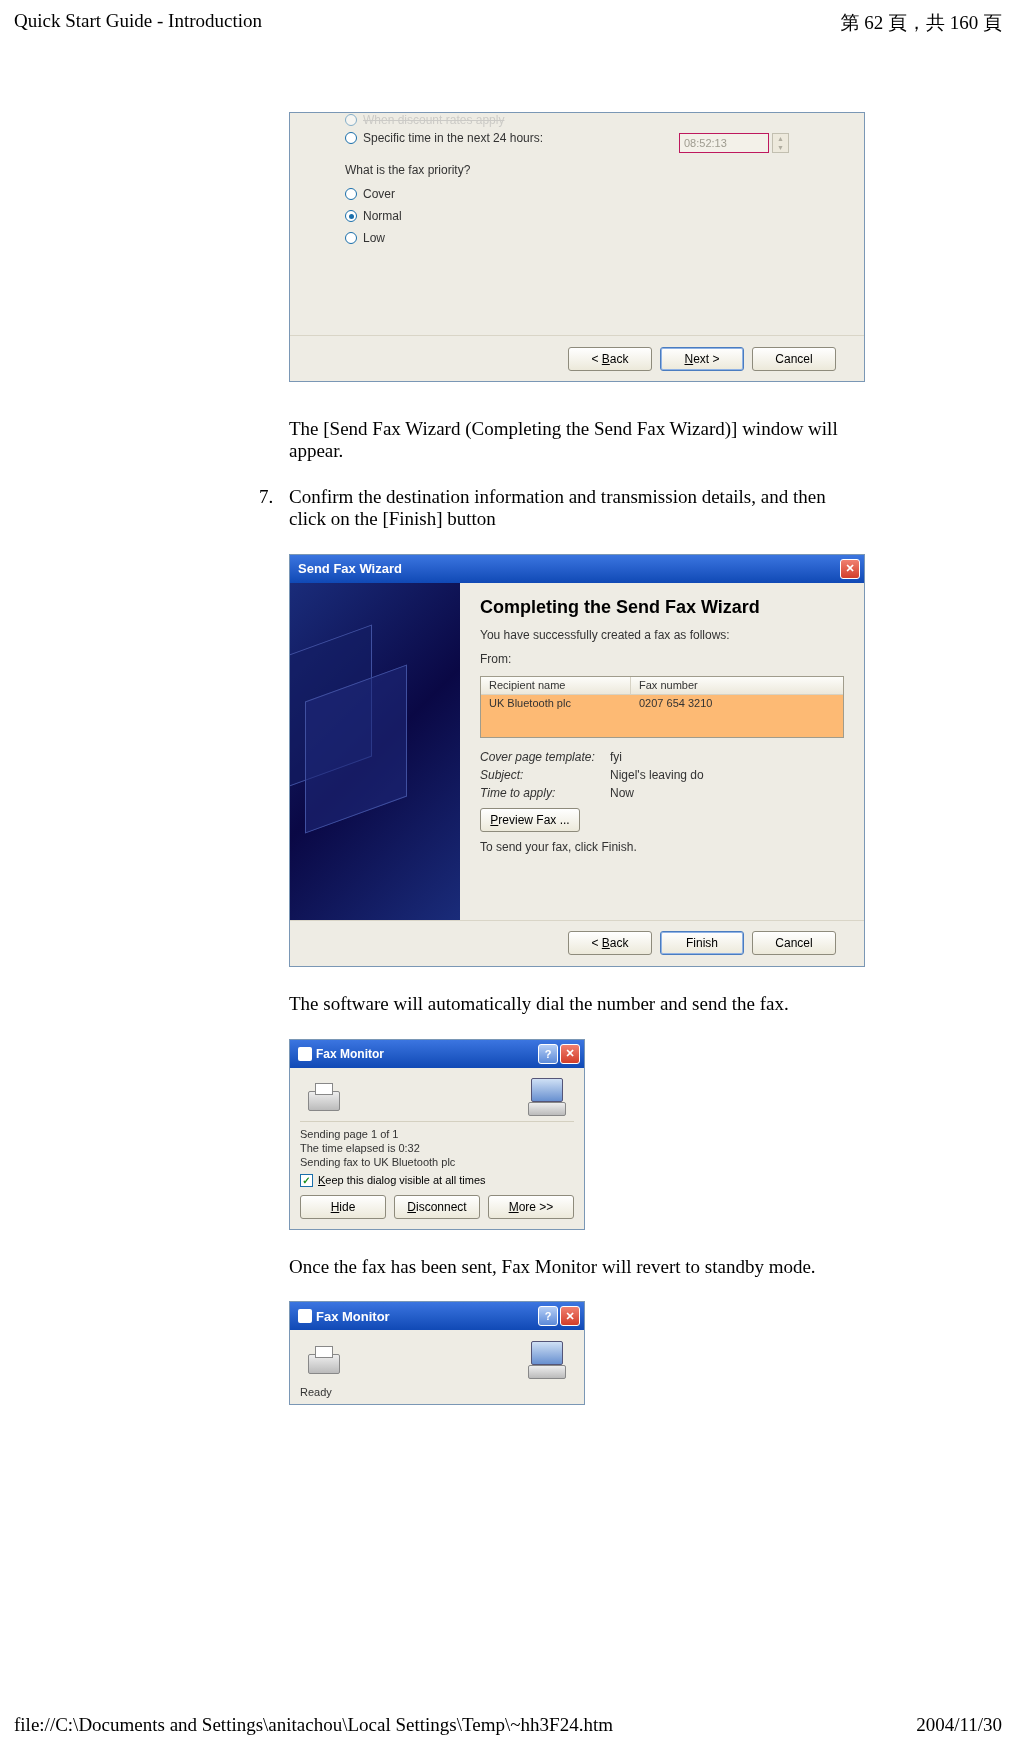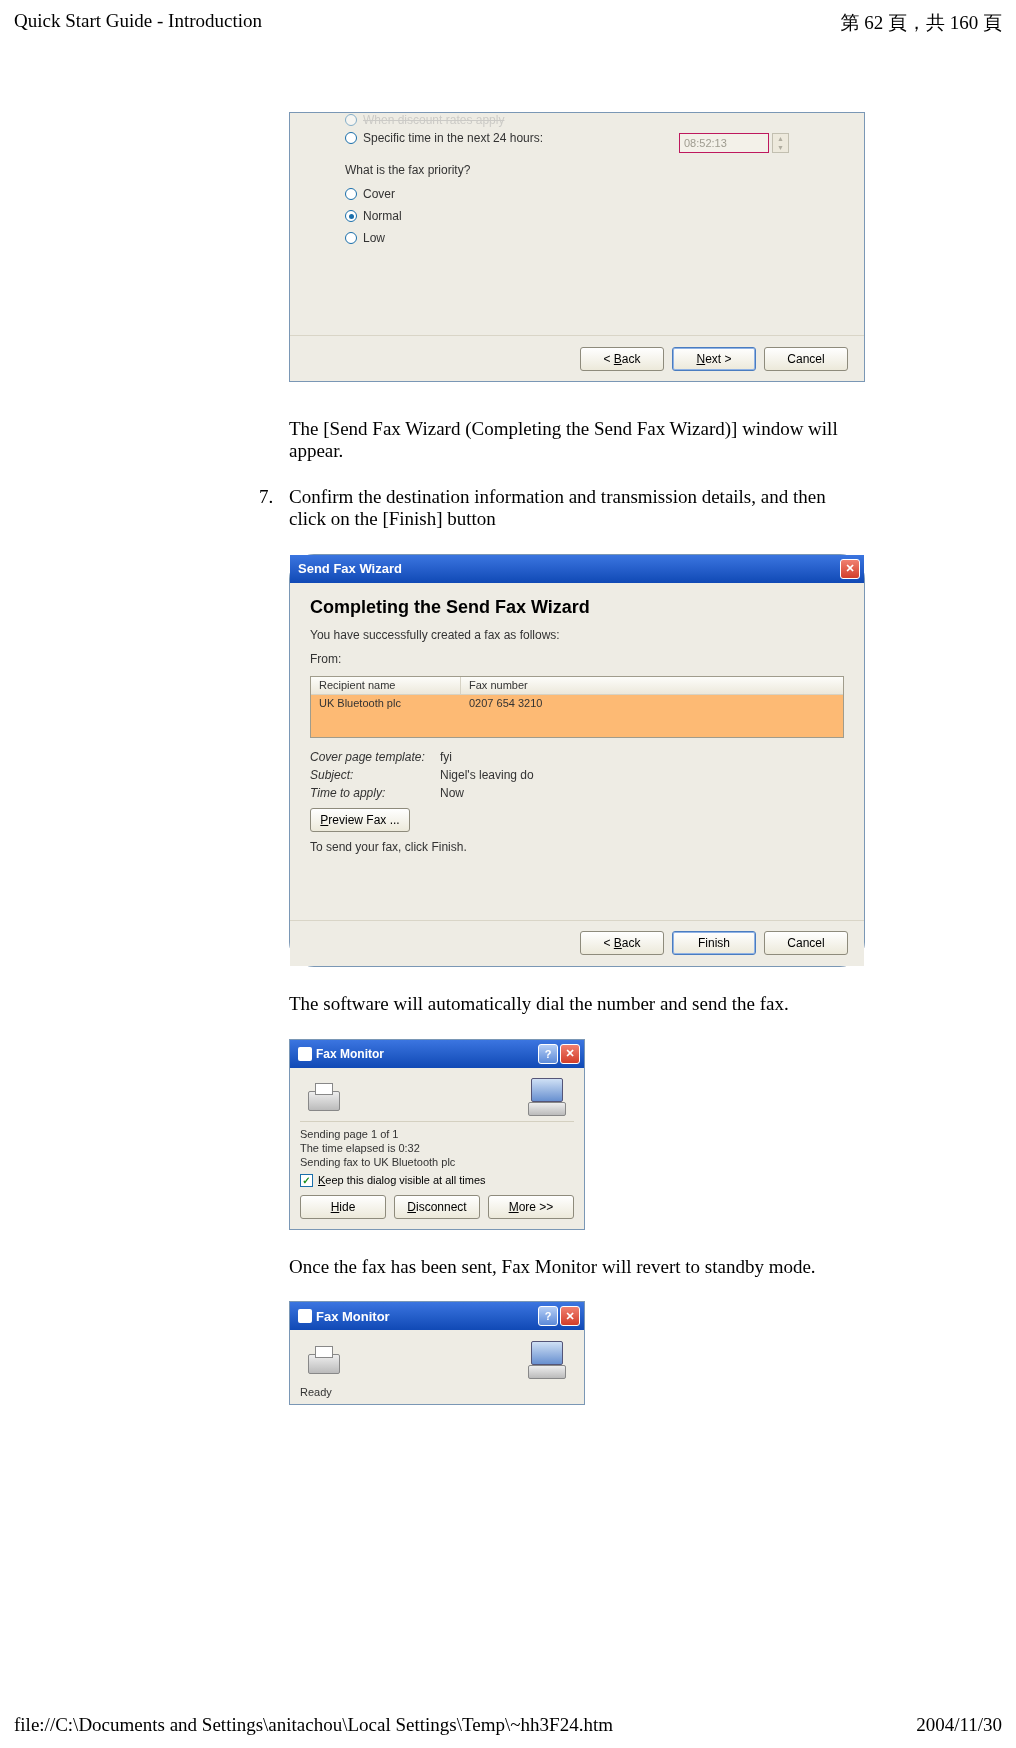--- a/index.html
+++ b/index.html
@@ -55,50 +55,50 @@
     }
     .spinner {
       position:absolute; top:20px; right:75px; width:17px; height:20px;
       border:1px solid #c2bfb0; background:#ede9dc; display:flex; flex-direction:column;
     }
     .spinner div{flex:1; display:flex; align-items:center; justify-content:center; color:#b0ada0; font-size:7px;}
     .dlg1 .q2 { margin-top:14px; color:#333;}
     .btnrow {
       position:absolute; bottom:0; left:0; right:0; height:46px;
       border-top:1px solid #d9d5c7; display:flex; justify-content:flex-end; align-items:center;
-      padding-right:16px; gap:8px; background:#eeece4;
+      padding-right:28px; gap:8px; background:#eeece4;
     }
     .xpbtn {
       min-width:84px; height:24px; font-size:12px;
       border:1px solid #8e8b7c; border-radius:3px;
       background: linear-gradient(#fff,#ece9da);
       display:flex; align-items:center; justify-content:center; color:#000;
       font-family: Tahoma, sans-serif;
     }
     .xpbtn.def { border:1px solid #4a7cc0; box-shadow: 0 0 0 1px #8fb2e4 inset; }
     .u{text-decoration: underline;}
 
     .body-text { margin: 0 0 24px 30px; font-size: 19px; line-height:1.15;}
     .step { display:flex; margin: 0 0 24px 0;}
     .step-num { width:30px; text-align:left;}
     .step-txt { flex:1;}
 
     
-    .dlg2 { width: 576px; height: 413px; margin-left: 30px; margin-bottom: 26px; border-radius: 25px; }
+    .dlg2 { width: 576px; height: 413px; margin-left: 30px; margin-bottom: 26px; }
     .titlebar {
       height:28px; background: linear-gradient(#3b75e0,#1049b5);
       color:#fff; display:flex; align-items:center; justify-content:space-between;
       padding:0 4px 0 8px; font-size:13px; font-weight:bold;
     }
     .closebox {
       width:20px; height:20px; background: linear-gradient(#f08070,#d23e2a);
       border:1px solid #fff; border-radius:3px; display:flex; align-items:center; justify-content:center;
       color:#fff; font-size:11px; font-family:sans-serif;
     }
-    .dlg2-body { display:flex; height:339px;flex-direction:column; }
+    .dlg2-body { display:flex; height:339px; }
     .sidepanel {
       width:170px; background:#191970;
       background: linear-gradient(135deg,#1a2c7a 0%,#0a0845 50%,#1a2c7a 100%);
       position:relative; overflow:hidden;
     }
     .sidepanel::before,.sidepanel::after{
       content:""; position:absolute; border:1px solid #4050a0;
       width:100px; height:130px; transform:skewY(-20deg);
     }
     .sidepanel::before{left:-20px; top:60px; background:rgba(20,30,100,.6);}

